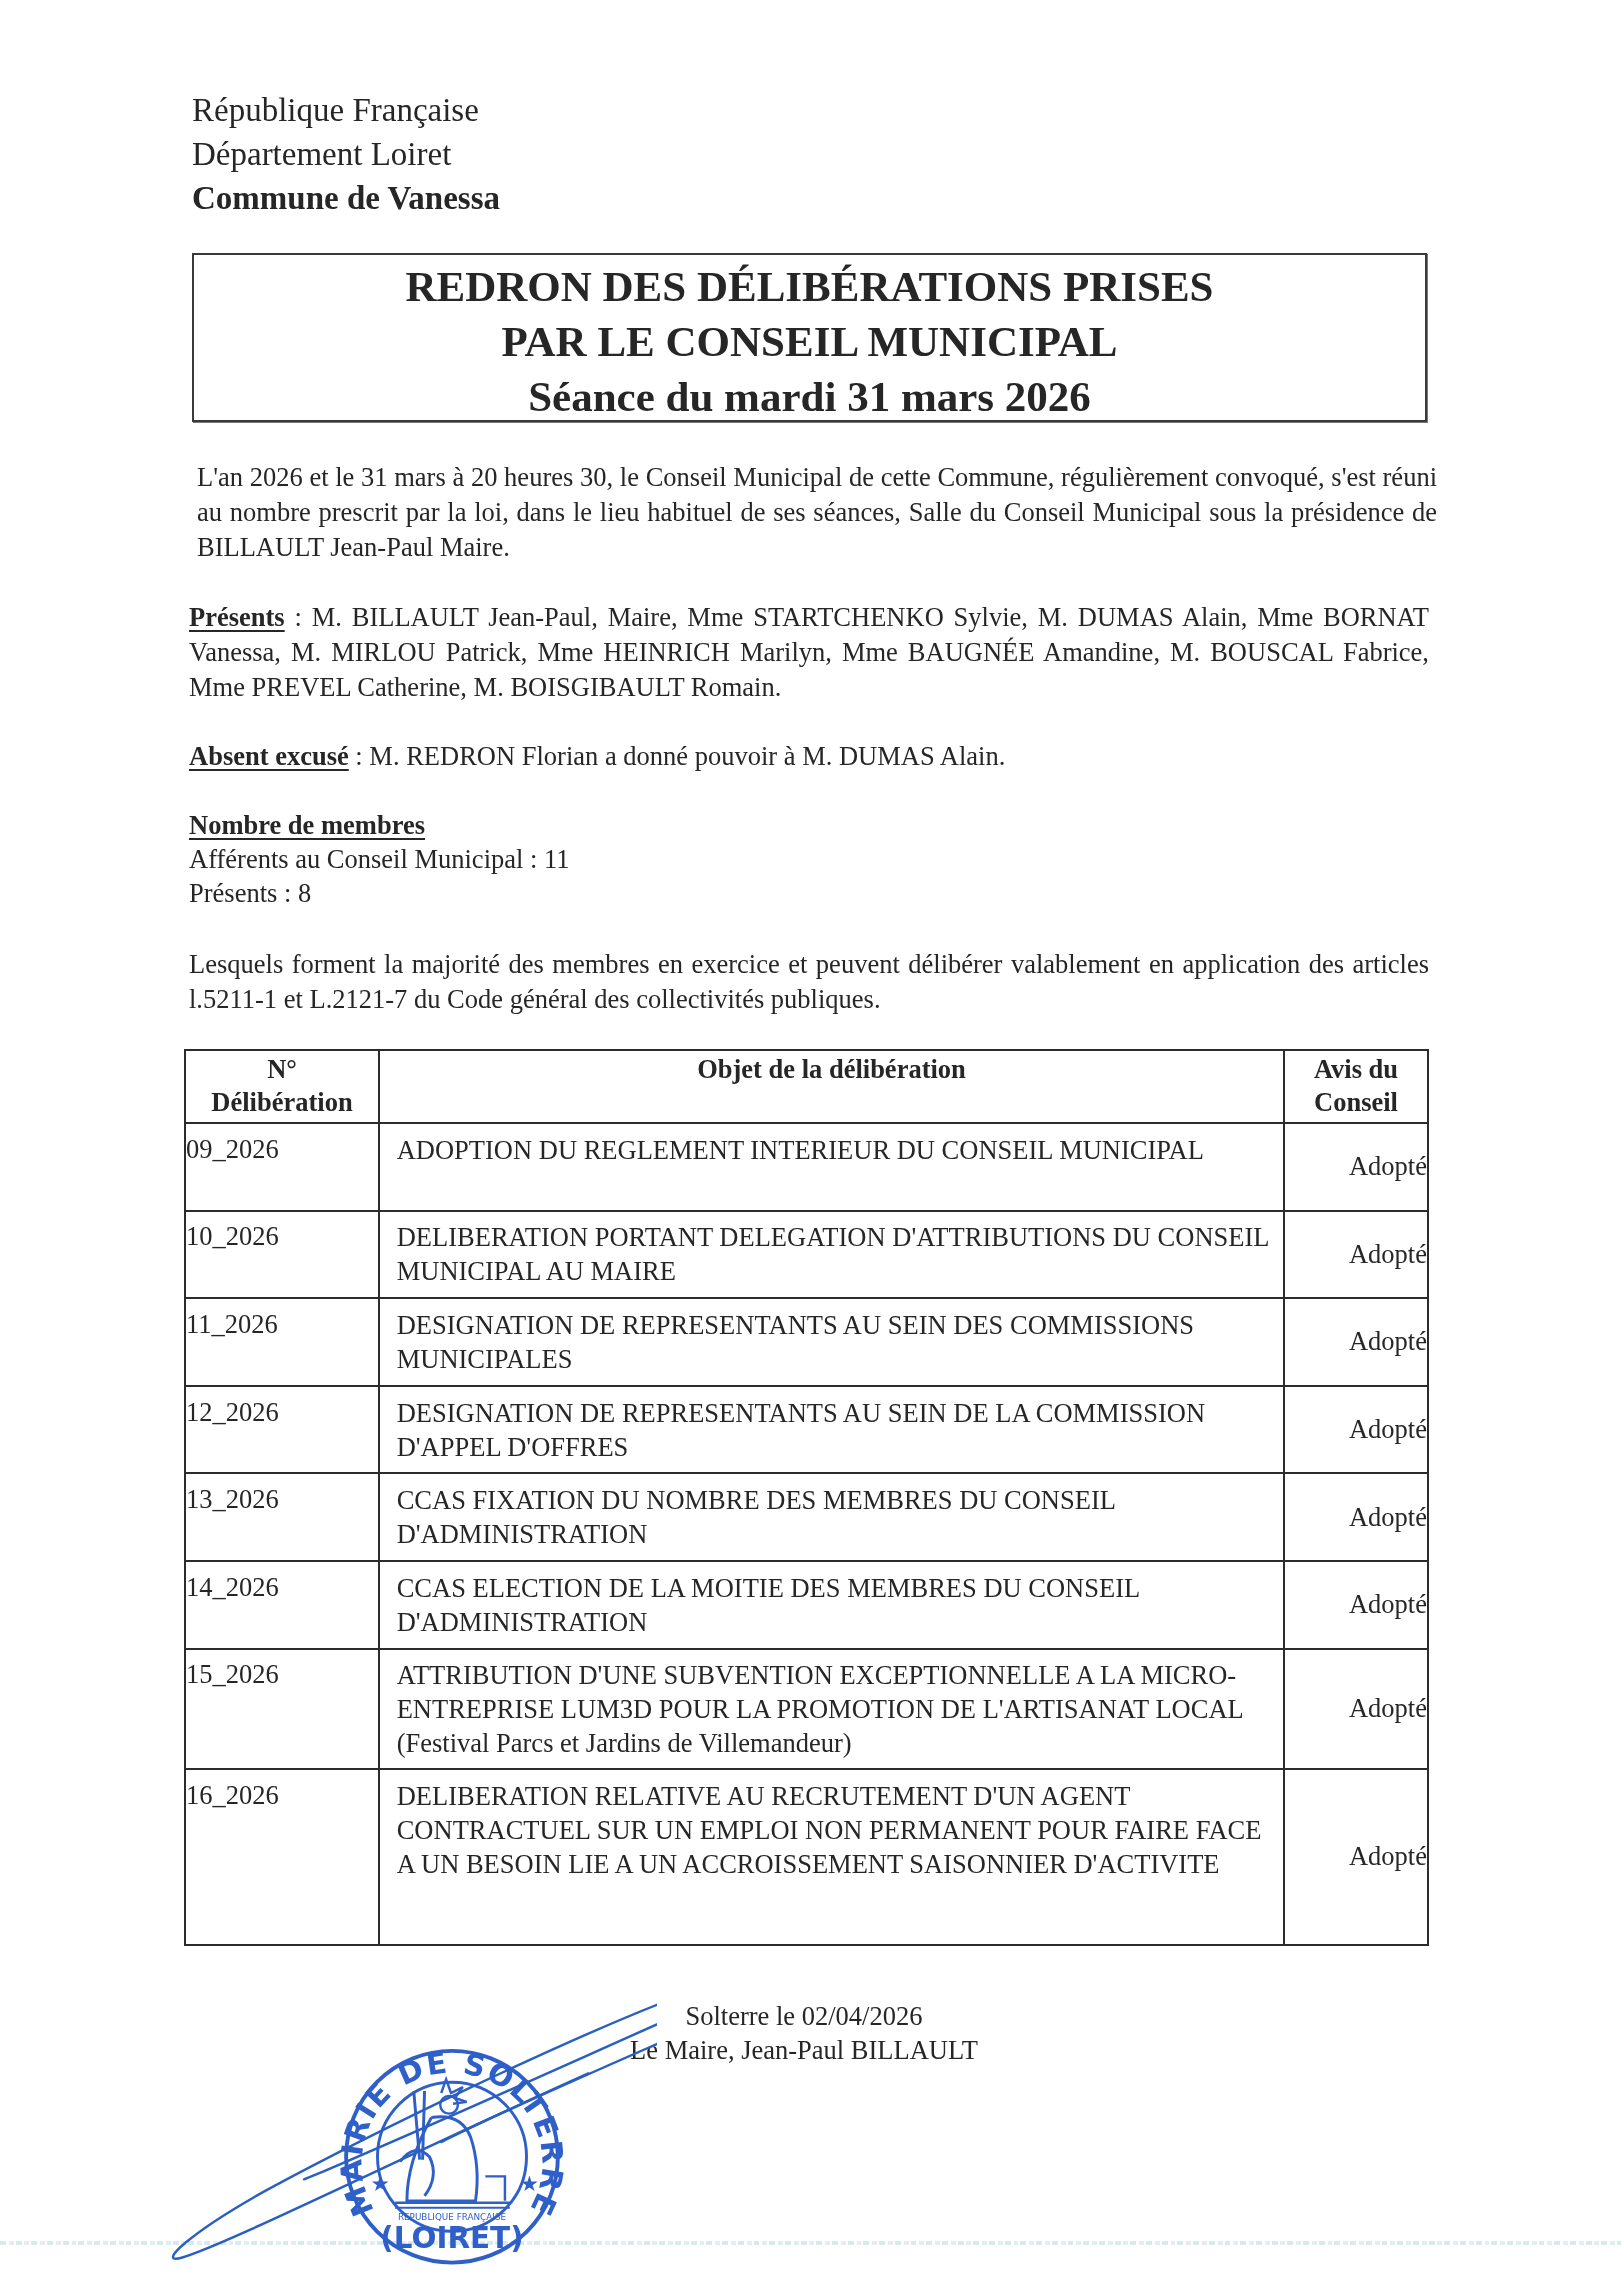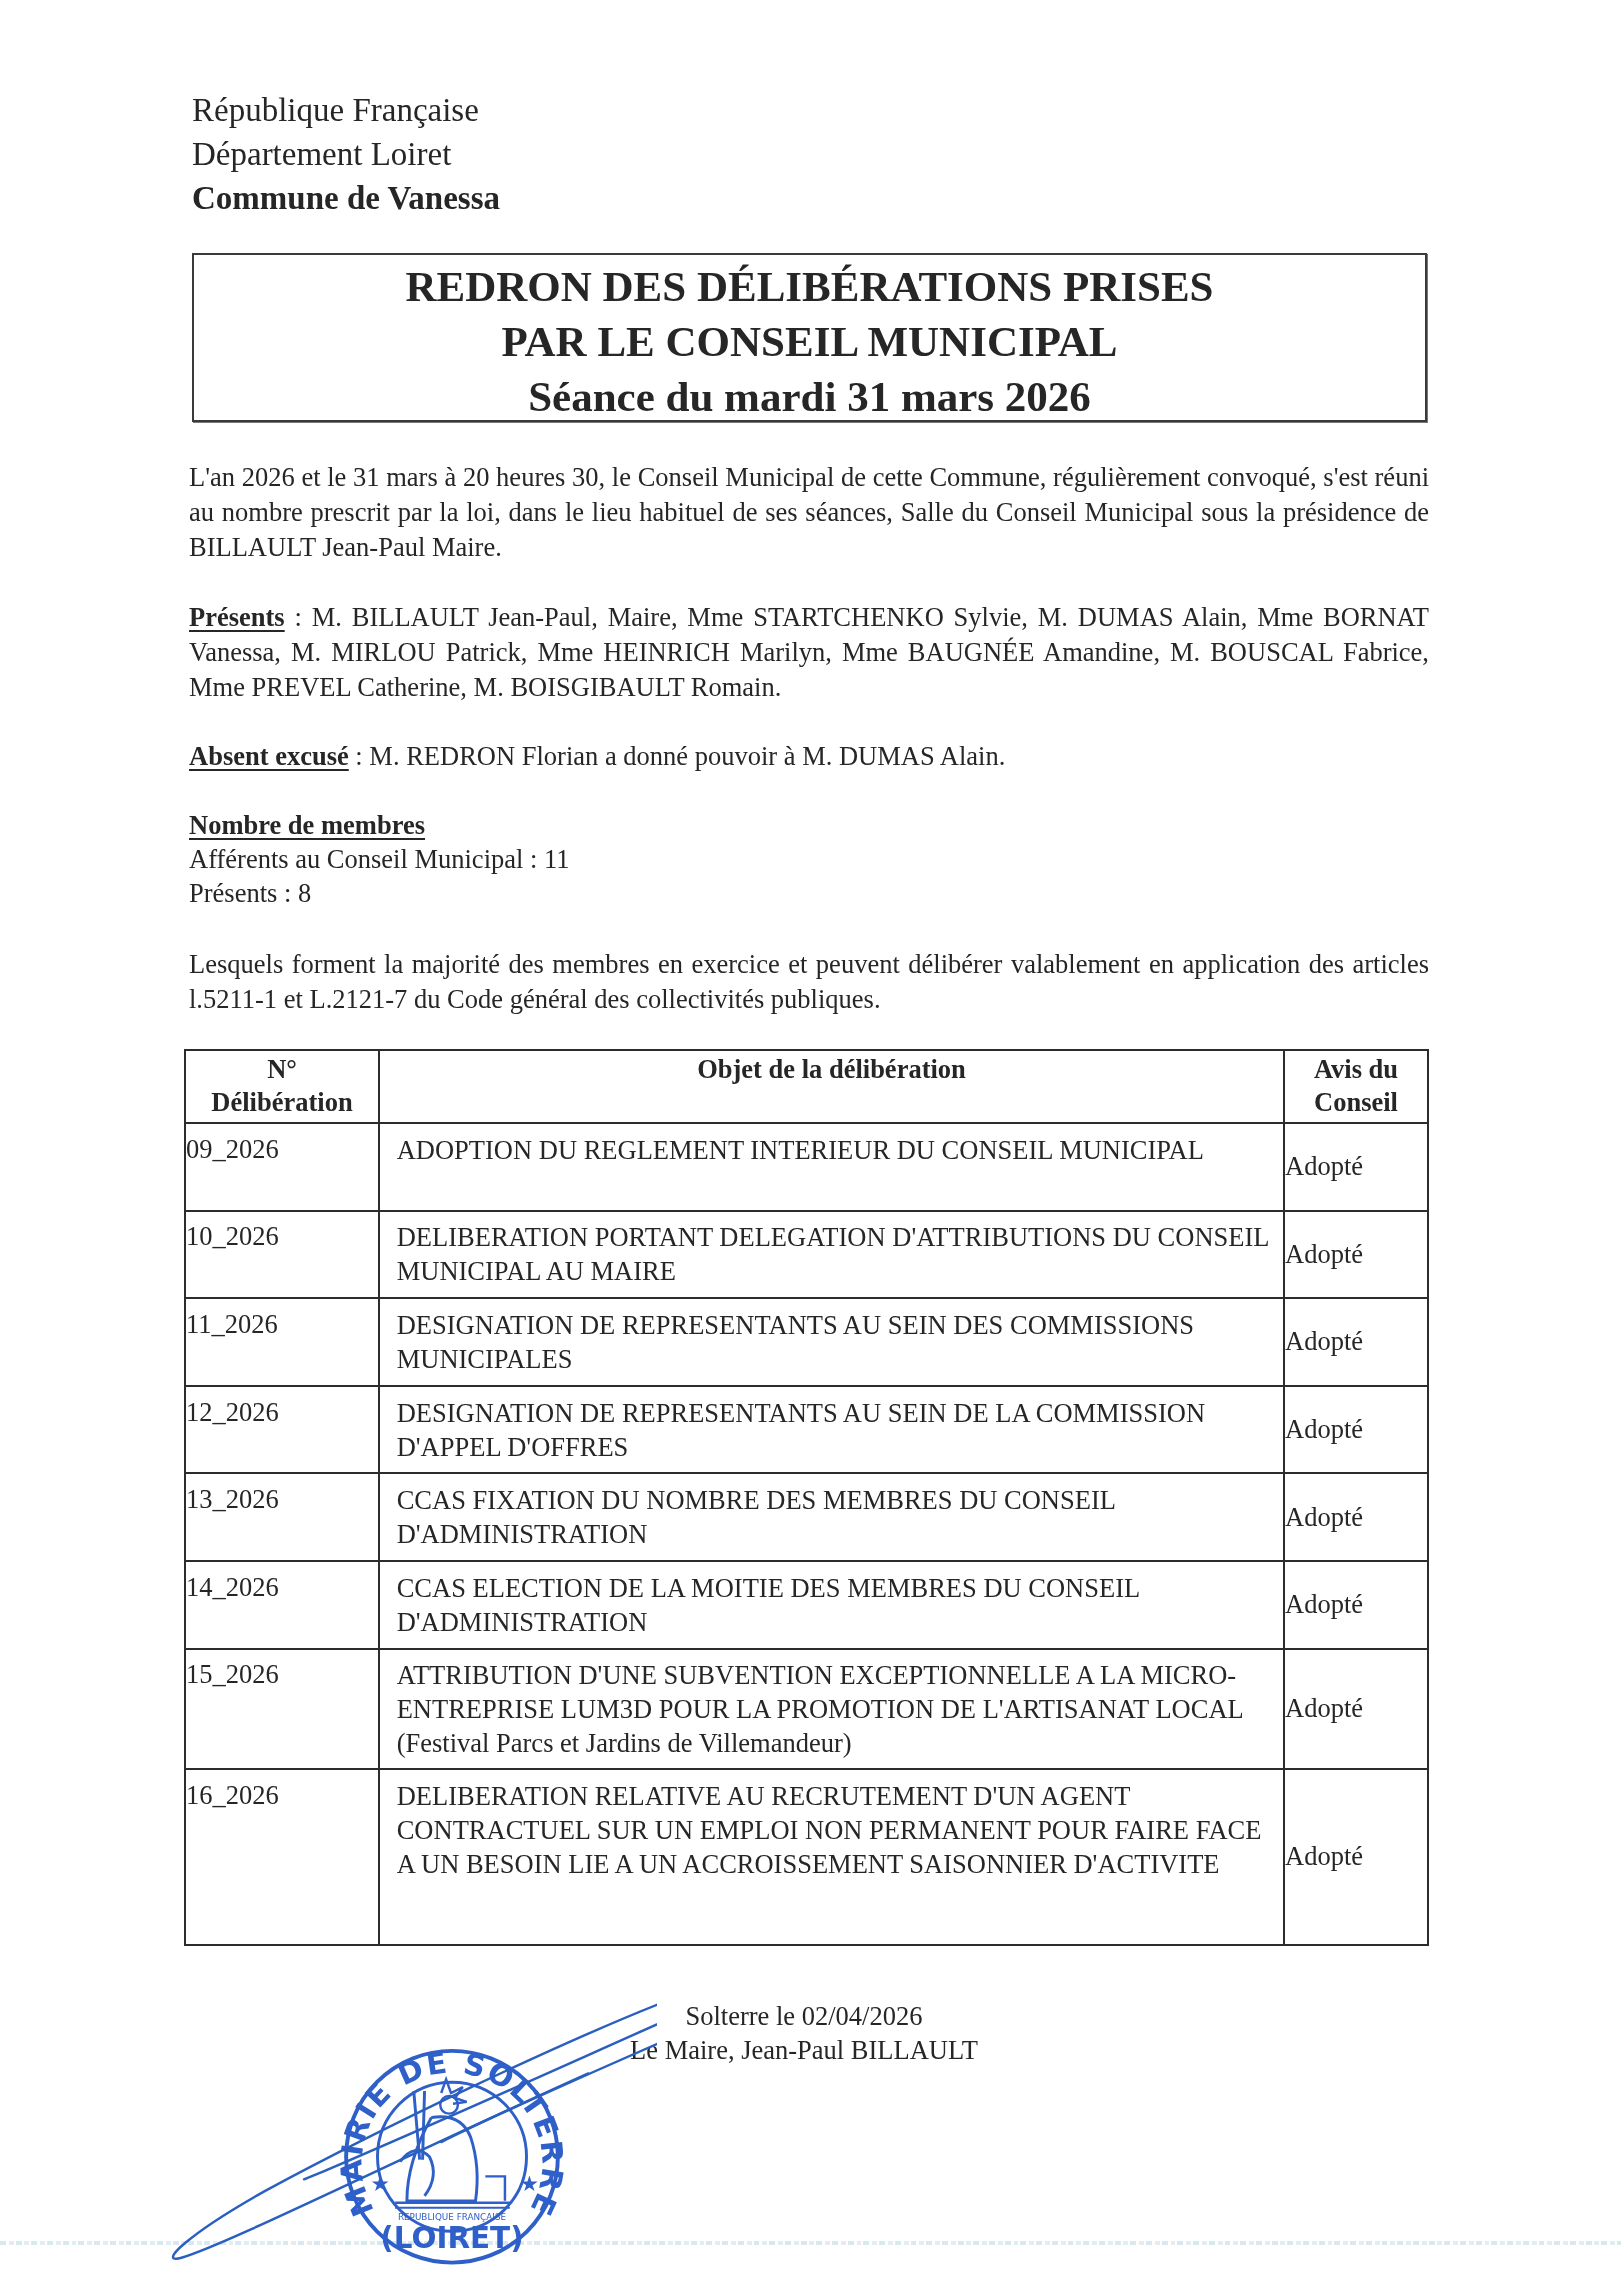--- a/index.html
+++ b/index.html
@@ -16,21 +16,21 @@
           text-align: justify; text-align-last: left; }
   .lbl { font-weight: bold; text-decoration: underline; text-decoration-thickness: 2px; text-underline-offset: 3.9px; }
   .plain { position: absolute; left: 189px; font-size: 26.5px; line-height: 33px; white-space: nowrap; }
 
   table.delib { position: absolute; left: 184px; top: 1049px; width: 1245px; border-collapse: collapse;
                 font-size: 26.5px; }
   table.delib th, table.delib td { border: 2px solid #2c2c2c; vertical-align: top; padding: 0; }
   table.delib th { font-weight: bold; text-align: center; line-height: 33px; padding-top: 2px; height: 69px; }
   table.delib td.num { text-align: left; width: 192px; padding-top: 8.8px; line-height: 33px; }
   table.delib td.obj { padding: 8.8px 11.8px 7.8px 16.7px; line-height: 34px; }
-  table.delib td.avis { text-align: left; width: 142px; vertical-align: middle; line-height: 33px; }
+  table.delib td.avis { text-align: right; width: 142px; vertical-align: middle; line-height: 33px; }
   table.delib tr.r2 td { height: 69px; }
   table.delib tr.r3 td { height: 88px; }
   table.delib tr.r4 td { height: 157px; }
 
   .sig { position: absolute; left: 549px; width: 510px; text-align: center; font-size: 26.5px; line-height: 33px; white-space: nowrap; }
   .stamp { position: absolute; left: 147px; top: 1995px; width: 510px; height: 299px; }
   .scanline { position: absolute; left: 0; top: 2241px; width: 1621px; height: 3.9px;
               background: repeating-linear-gradient(90deg, #cfe3ec 0 5.9px, #ffffff 5.9px 8.8px, #dbe9ef 8.8px 13.7px, #ffffff 13.7px 15.7px);
               opacity: 0.8; }
 </style>
@@ -40,21 +40,21 @@
 <div class="hdr-line" style="top:88px;">République Française</div>
 <div class="hdr-line" style="top:132px;">Département Loiret</div>
 <div class="hdr-line hdr-bold" style="top:176px;">Commune de Vanessa</div>
 
 <div class="title-box">
   <div class="title-line">REDRON DES DÉLIBÉRATIONS PRISES</div>
   <div class="title-line">PAR LE CONSEIL MUNICIPAL</div>
   <div class="title-line">Séance du mardi 31 mars 2026</div>
 </div>
 
-<div class="para" style="top:460px;">L'an 2026 et le 31 mars à 20 heures 30, le Conseil Municipal de cette Commune, régulièrement convoqué, s'est réuni au nombre prescrit par la loi, dans le lieu habituel de ses séances, Salle du Conseil Municipal sous la présidence de BILLAULT Jean-Paul Maire.</div>
+<div class="para" style="top:460px;margin-left:8px;">L'an 2026 et le 31 mars à 20 heures 30, le Conseil Municipal de cette Commune, régulièrement convoqué, s'est réuni au nombre prescrit par la loi, dans le lieu habituel de ses séances, Salle du Conseil Municipal sous la présidence de BILLAULT Jean-Paul Maire.</div>
 
 <div class="para" style="top:600px;">
   <span class="lbl">Présents</span><span> : </span><span>M. BILLAULT Jean-Paul, Maire, Mme STARTCHENKO Sylvie, M. DUMAS Alain, Mme BORNAT Vanessa, M. MIRLOU Patrick, Mme HEINRICH Marilyn, Mme BAUGNÉE Amandine, M. BOUSCAL Fabrice, Mme PREVEL Catherine, M. BOISGIBAULT Romain.</span>
 </div>
 
 <div class="para" style="top:739px;">
   <span class="lbl">Absent excusé</span><span> : </span><span>M. REDRON Florian a donné pouvoir à M. DUMAS Alain.</span>
 </div>
 
 <div class="plain lbl" style="top:809px;text-align:center;">Nombre de membres</div>

